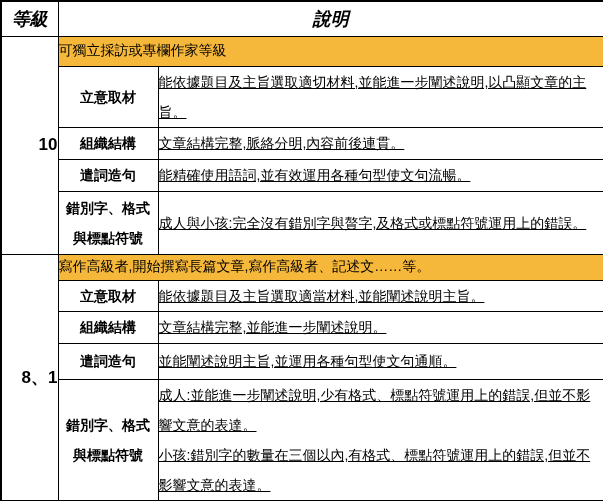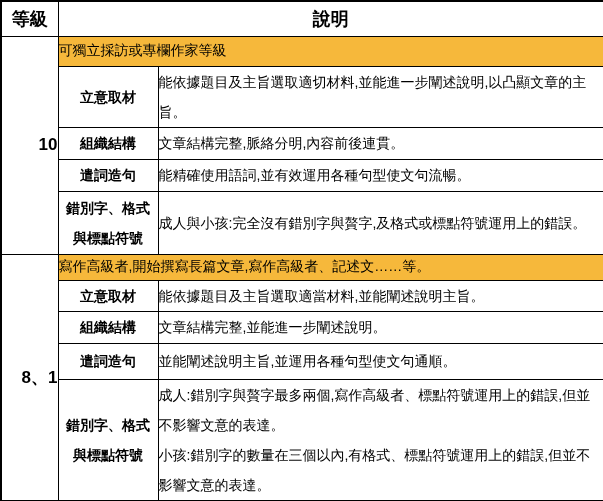--- a/index.html
+++ b/index.html
@@ -20,20 +20,21 @@
     border: 1px solid #000000;
     overflow: hidden;
     padding: 0;
   }
   .header-row { height: 35px; }
   .rubric-table th {
     font-size: 18px;
     font-weight: bold;
     text-align: center;
     vertical-align: middle;
+    font-style: italic;
   }
   .level-cell {
     font-size: 17px;
     font-weight: bold;
     text-align: right;
     vertical-align: middle;
   }
   .banner-cell {
     background: var(--banner-color, #F6B83B);
     font-size: 14px;
@@ -47,20 +48,21 @@
     vertical-align: middle;
     line-height: 30px;
     margin-top: 20px;
   }
   .desc-cell {
     font-size: 14px;
     text-align: left;
     vertical-align: middle;
     line-height: 30px;
     padding: 0 8px 0 6px;
+    text-decoration: underline;
   }
   
   .r-banner-1 { height: 30px; }
   .r-s1-1 { height: 61px; }
   .r-s1-2 { height: 32px; }
   .r-s1-3 { height: 32px; }
   .r-s1-4 { height: 63px; }
   .r-banner-2 { height: 26px; }
   .r-s2-1 { height: 30px; }
   .r-s2-2 { height: 32px; }
@@ -147,18 +149,18 @@
       <td class="desc-cell">
         <div>並能闡述說明主旨,並運用各種句型使文句通順。</div>
       </td>
     </tr>
     <tr class="r-s2-4">
       <td class="label-cell">
         <div>錯別字、格式</div>
         <div>與標點符號</div>
       </td>
       <td class="desc-cell">
-        <div>成人:錯別字與贅字最多兩個,寫作高級者、標點符號運用上的錯誤,但並不影響文意的表達。</div>
+        <div>成人:並能進一步闡述說明,少有格式、標點符號運用上的錯誤,但並不影響文意的表達。</div>
         <div>小孩:錯別字的數量在三個以內,有格式、標點符號運用上的錯誤,但並不影響文意的表達。</div>
       </td>
     </tr>
   </tbody>
 </table>
 
 </body></html>

